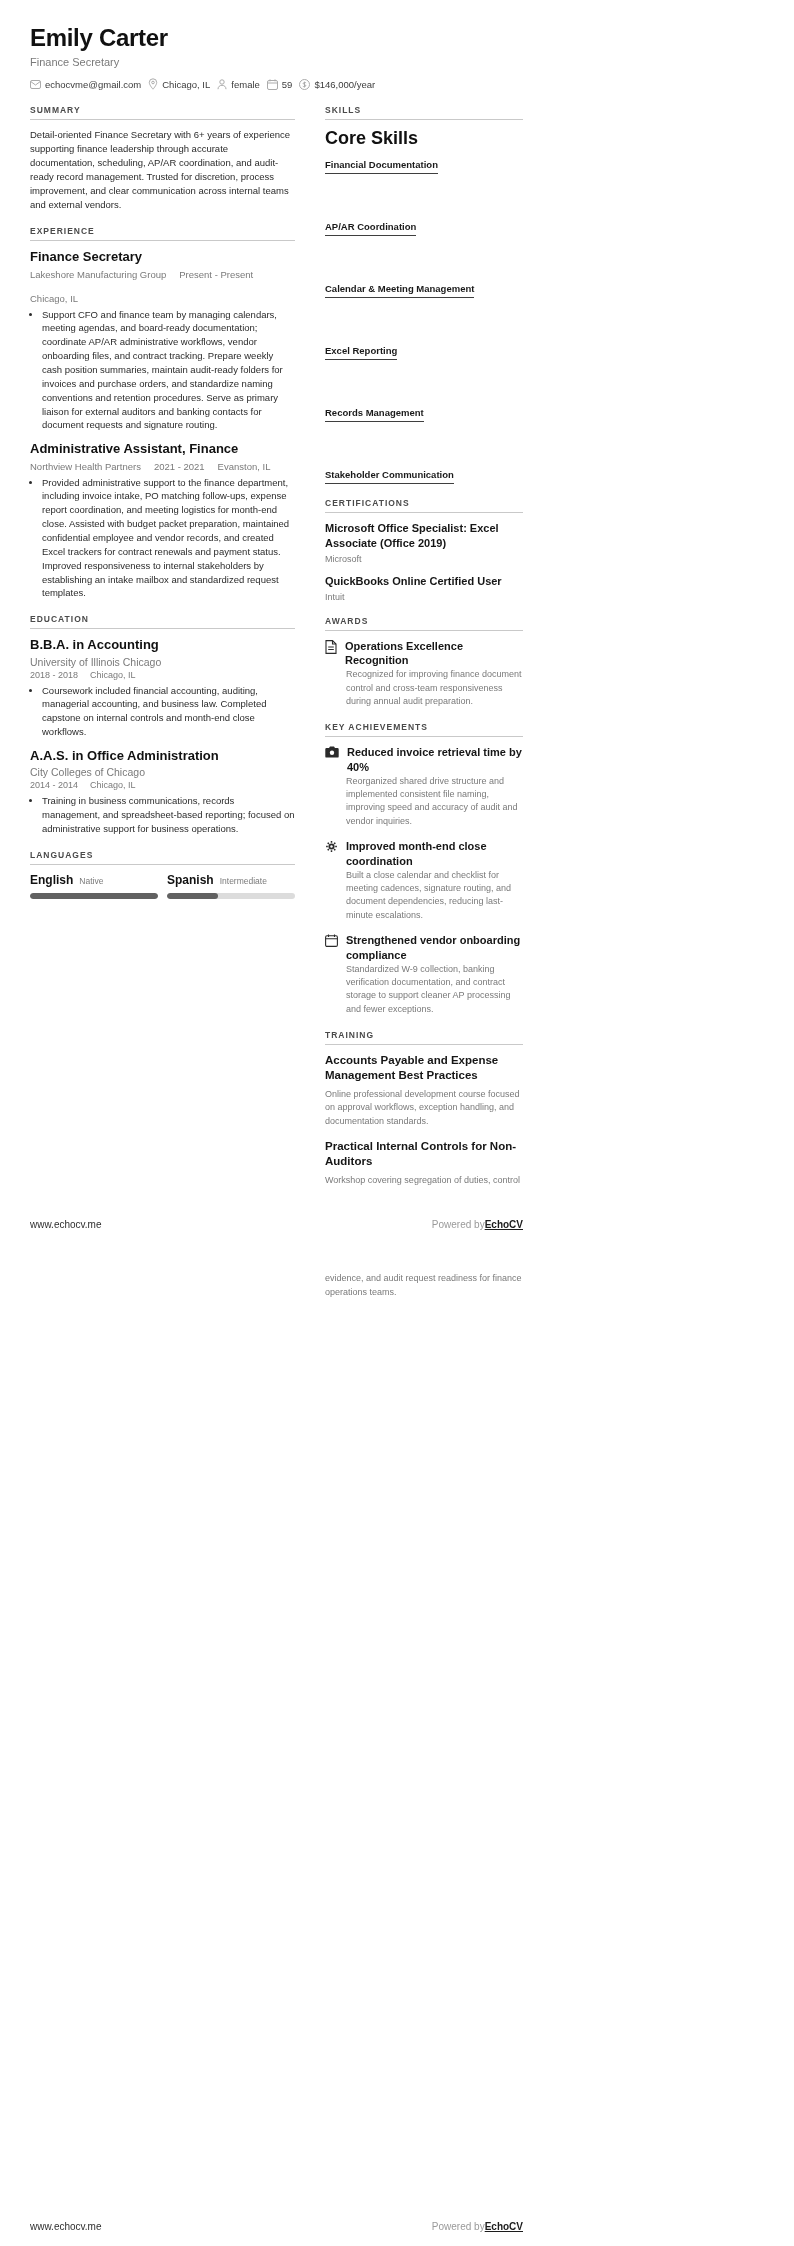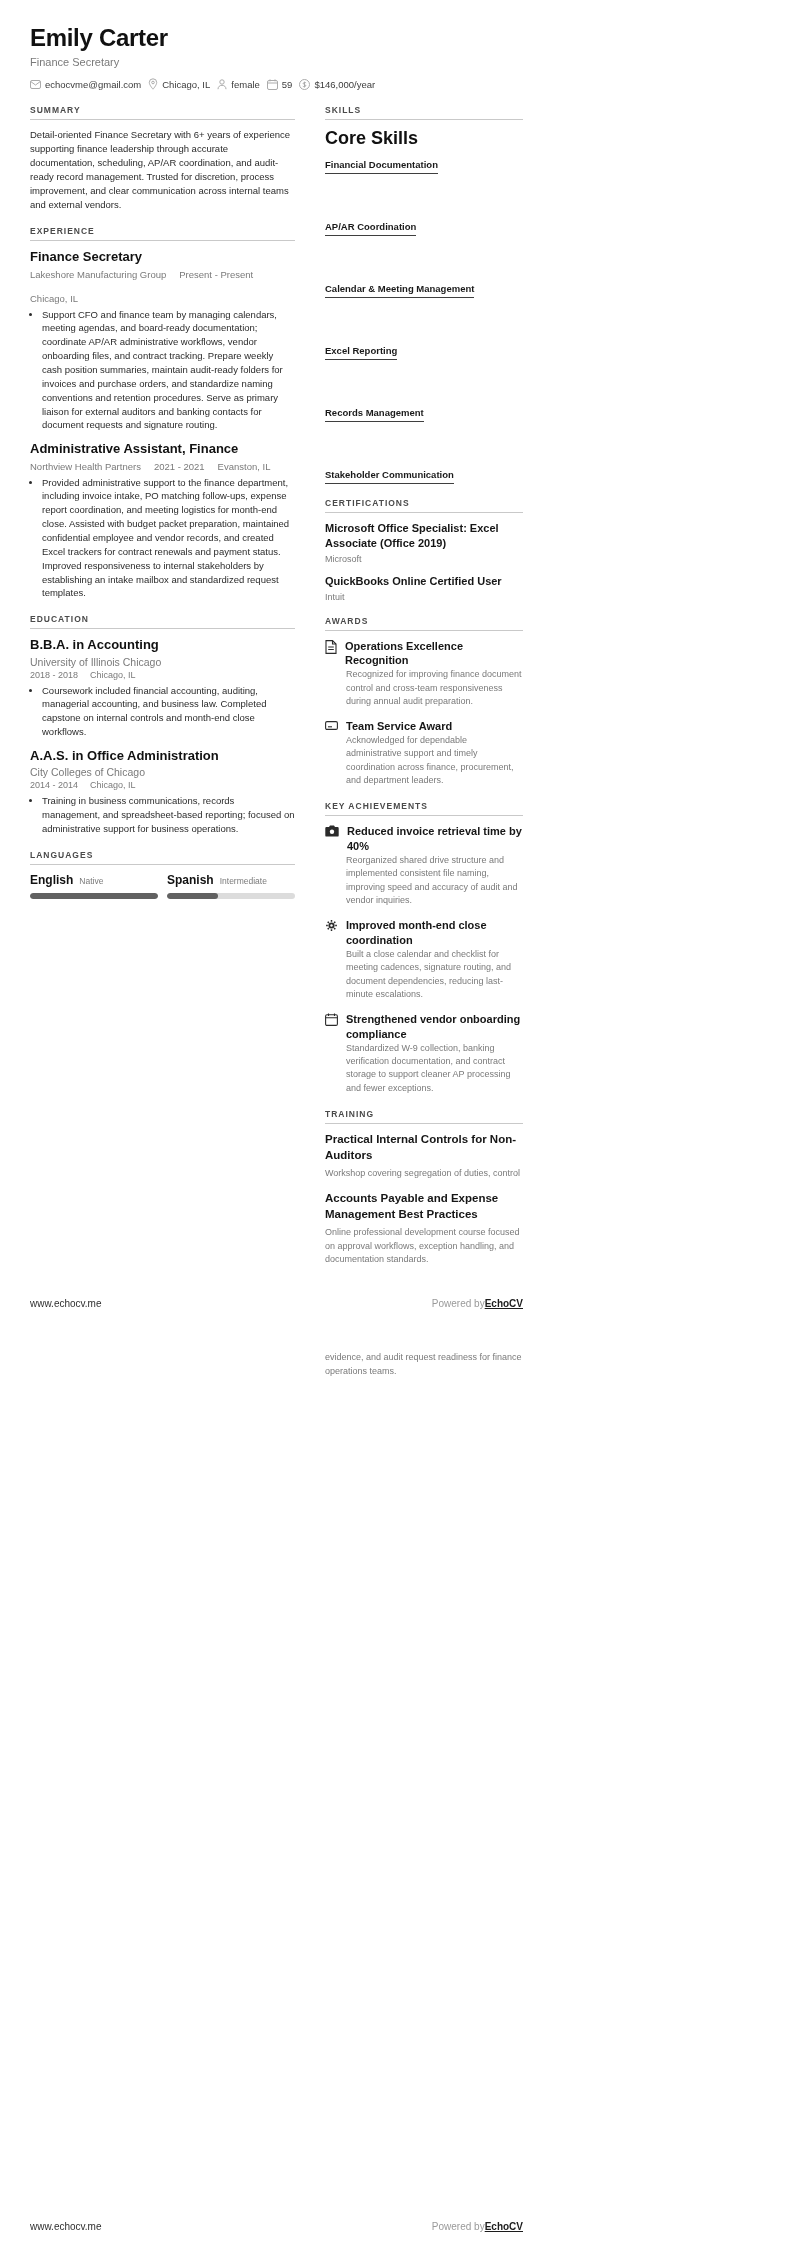--- a/index.html
+++ b/index.html
@@ -269,32 +269,20 @@
                     <path d="M1 0.6 H7.5 L11 4 V13.4 H1 Z"></path>
                     <path d="M7.5 0.6 V4 H11"></path>
                     <path d="M3.2 7 H8.8 M3.2 9.5 H8.8"></path>
                   </svg>
               </span>
               <span class="ach-title">Operations Excellence Recognition</span>
             </div>
             <p class="ach-desc">Recognized for improving finance document control and cross-team responsiveness during annual audit preparation.</p>
           </div>
 
-          <div class="ach">
-            <div class="ach-head">
-              <span class="ach-icon">
-                <svg width="13" height="11" viewBox="0 0 13 11" fill="none" stroke="#2b2b2b" stroke-width="1.1">
-                    <rect x="0.6" y="1.6" width="11.8" height="7.8" rx="1.4"></rect>
-                    <path d="M3 6.8 H7"></path>
-                  </svg>
-              </span>
-              <span class="ach-title">Team Service Award</span>
-            </div>
-            <p class="ach-desc">Acknowledged for dependable administrative support and timely coordination across finance, procurement, and department leaders.</p>
-          </div>
         </section>
 
         <section>
           <h2 class="sec">Key Achievements</h2>
 
           <div class="ach">
             <div class="ach-head">
               <span class="ach-icon">
                 <svg width="14" height="12" viewBox="0 0 14 12" fill="#2b2b2b">
                     <path d="M5 0.5 L4 2 H1.5 A1.2 1.2 0 0 0 0.3 3.2 V10.4 A1.2 1.2 0 0 0 1.5 11.6 H12.5 A1.2 1.2 0 0 0 13.7 10.4 V3.2 A1.2 1.2 0 0 0 12.5 2 H10 L9 0.5 Z"></path>
@@ -333,27 +321,27 @@
               <span class="ach-title">Strengthened vendor onboarding compliance</span>
             </div>
             <p class="ach-desc">Standardized W-9 collection, banking verification documentation, and contract storage to support cleaner AP processing and fewer exceptions.</p>
           </div>
         </section>
 
         <section>
           <h2 class="sec">Training</h2>
 
           <div class="train">
+            <div class="train-title">Accounts Payable and Expense Management Best Practices</div>
+            <p class="train-desc">Online professional development course focused on approval workflows, exception handling, and documentation standards.</p>
+          </div>
+
+          <div class="train">
             <div class="train-title">Practical Internal Controls for Non-Auditors</div>
             <p class="train-desc">Workshop covering segregation of duties, control</p>
-          </div>
-
-          <div class="train">
-            <div class="train-title">Accounts Payable and Expense Management Best Practices</div>
-            <p class="train-desc">Online professional development course focused on approval workflows, exception handling, and documentation standards.</p>
           </div>
         </section>
       </div>
     </div>
 
     <div class="footer">
       <a class="footer-url" href="#">www.echocv.me</a>
       <span class="powered">
         <span class="powered-prefix">Powered by</span>
         <a class="powered-brand" href="#">EchoCV</a>

